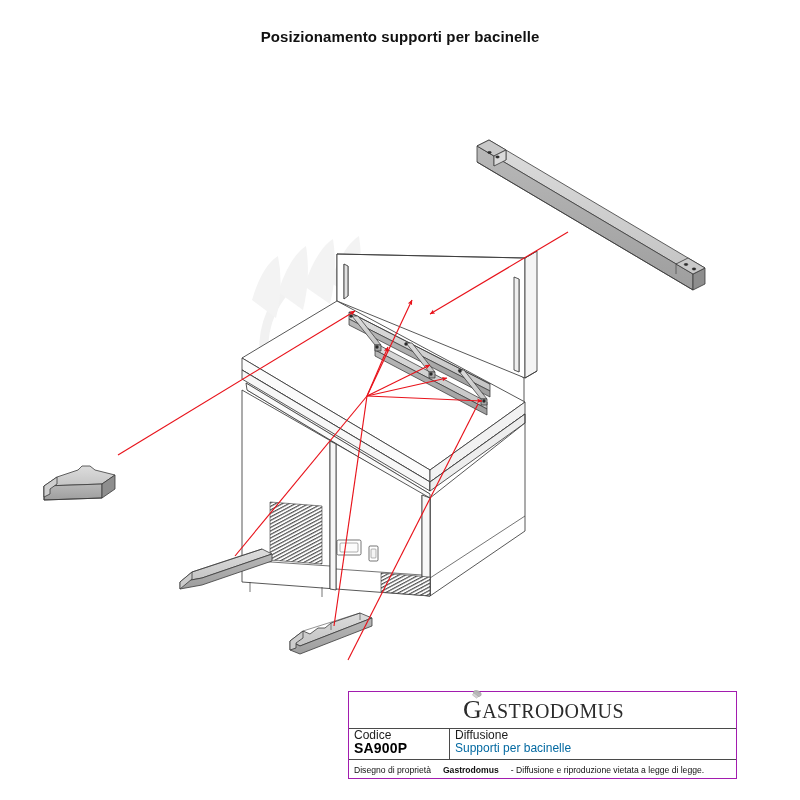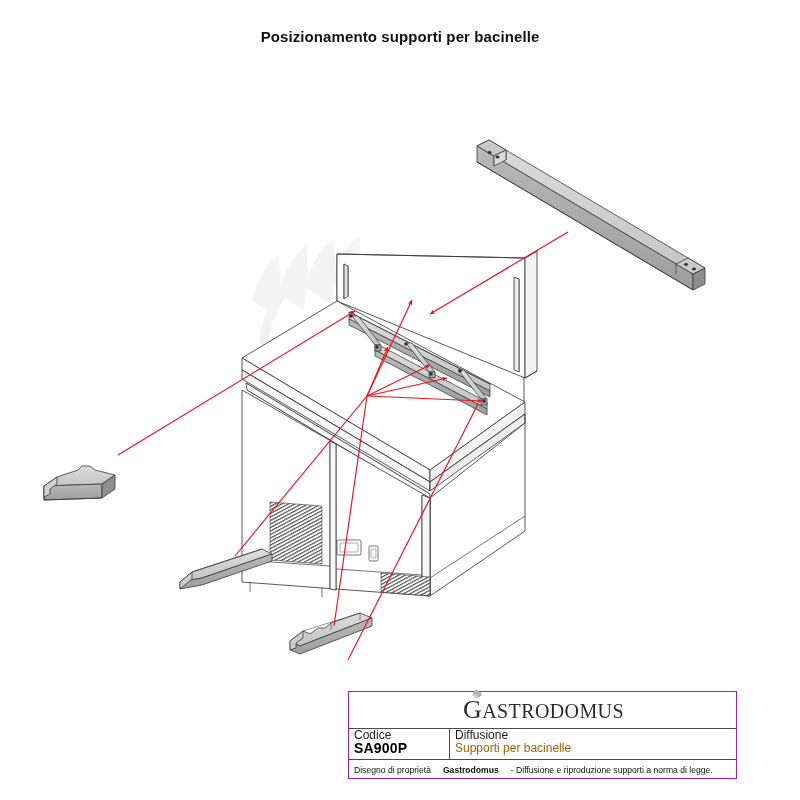--- a/index.html
+++ b/index.html
@@ -103,21 +103,21 @@
   }
   .tb-value-code {
     font-size: 14px;
     font-weight: bold;
     color: #000000;
     line-height: 16px;
     letter-spacing: 0.2px;
   }
   .tb-value-desc {
     font-size: 12px;
-    color: #a16207;
+    color: #0369a1;
     line-height: 16px;
   }
   .tb-footer {
     position: absolute;
     left: 0; top: 68px;
     width: 100%;
     height: 19px;
     display: flex;
     align-items: center;
     padding-left: 5px;
@@ -360,15 +360,15 @@
     </div>
     <div class="tb-cell-desc">
       <div class="tb-label">Diffusione</div>
       <div class="tb-value-desc">Supporti per bacinelle</div>
     </div>
   </div>
 
   <div class="tb-footer">
     <span>Disegno di proprietà </span>
       <b>Gastrodomus</b>
-      <span> - Diffusione e riproduzione supporti a norma di legge.</span>
+      <span> - Diffusione e riproduzione vietata a legge di legge.</span>
   </div>
 </div>
 
 </body></html>

